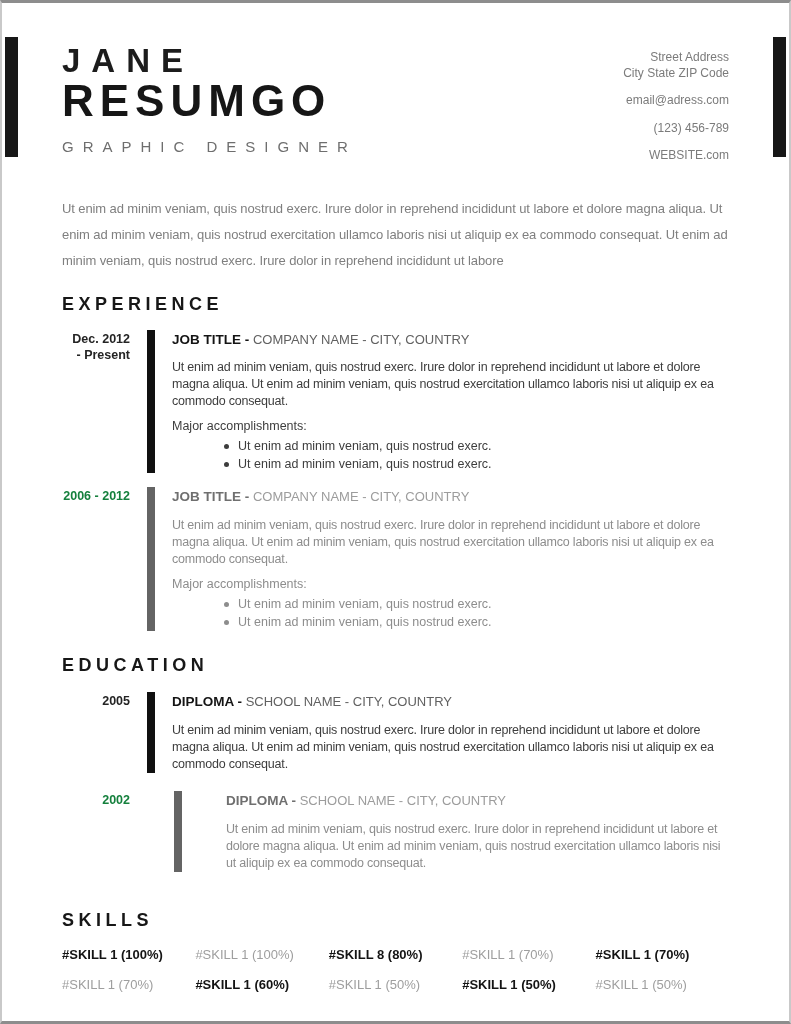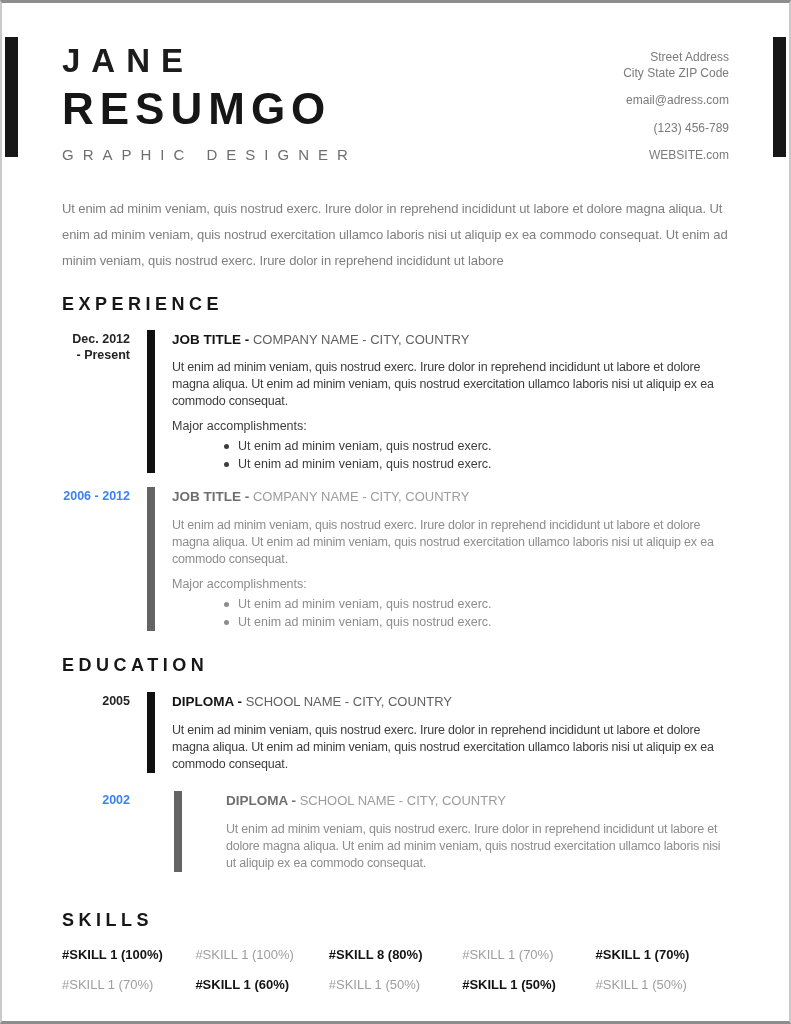--- a/index.html
+++ b/index.html
@@ -20,21 +20,21 @@
   .corner-bar {
     position: absolute; top: 34px;
     width: 13px; height: 120px;
     background: #171717;
   }
   .corner-bar.left { left: 3px; }
   .corner-bar.right { right: 3px; }
 
   .header { display: flex; justify-content: space-between; padding-top: 40px; }
   .first-name { font-size: 33px; font-weight: 600; letter-spacing: 11px; color: #1c1c1c; line-height: 1.1; }
-  .last-name  { font-size: 44px; font-weight: 800; letter-spacing: 6px; color: #161616; line-height: 1; margin-top: 8px; }
+  .last-name  { font-size: 44px; font-weight: 800; letter-spacing: 6px; color: #161616; line-height: 1; margin-top: 0; }
   .job-role   { font-size: 15px; letter-spacing: 9px; color: #6e6e6e; margin-top: 15px; line-height: 1.2; }
 
   .contact { text-align: right; font-size: 12px; color: #7b7b7b; line-height: 1.35; padding-top: 6px; }
   .contact-group { margin-bottom: 11px; }
 
   .summary { margin: 22px 0 0; font-size: 13px; color: #7f7f7f; line-height: 26px; letter-spacing: -0.1px; }
 
   .section-heading { margin: 0; font-size: 18px; font-weight: 700; letter-spacing: 4.5px; color: #171717; line-height: 1.2; }
   .section-heading.experience { margin-top: 20px; }
   .section-heading.education  { margin-top: 24px; }
@@ -52,21 +52,21 @@
   .desc { margin: 11px 0 0; font-size: 12.5px; color: #3d3d3d; line-height: 17px; letter-spacing: -0.2px; }
   .acc-label { margin: 8px 0 0; font-size: 12.5px; color: #3d3d3d; line-height: 17px; }
   .bullets { margin: 3px 0 0; padding: 0 0 0 52px; list-style: none; font-size: 12.5px; color: #3d3d3d; line-height: 17.5px; }
   .bullets li { position: relative; padding-left: 14px; }
   .bullets li::before {
     content: ""; position: absolute; left: 0; top: 6px;
     width: 5px; height: 5px; border-radius: 50%; background: currentColor;
   }
 
   .entry.muted .bar { background: #646464; }
-  .entry.muted .dates { color: #3b82f6; }
+  .entry.muted .dates { color: #15803d; }
   .entry.muted .entry-title .title-strong { color: #6f6f6f; }
   .entry.muted .entry-title .title-sub { color: #9c9c9c; }
   .entry.muted .desc, .entry.muted .acc-label, .entry.muted .bullets { color: #8d8d8d; }
 
   .skills-grid { display: grid; grid-template-columns: repeat(5, 1fr); row-gap: 14px; margin-top: 16px; font-size: 13px; line-height: 16px; }
   .skill.strong { font-weight: 700; color: #141414; }
   .skill.muted { color: #9e9e9e; }
 </style>
 </head>
 <body>

